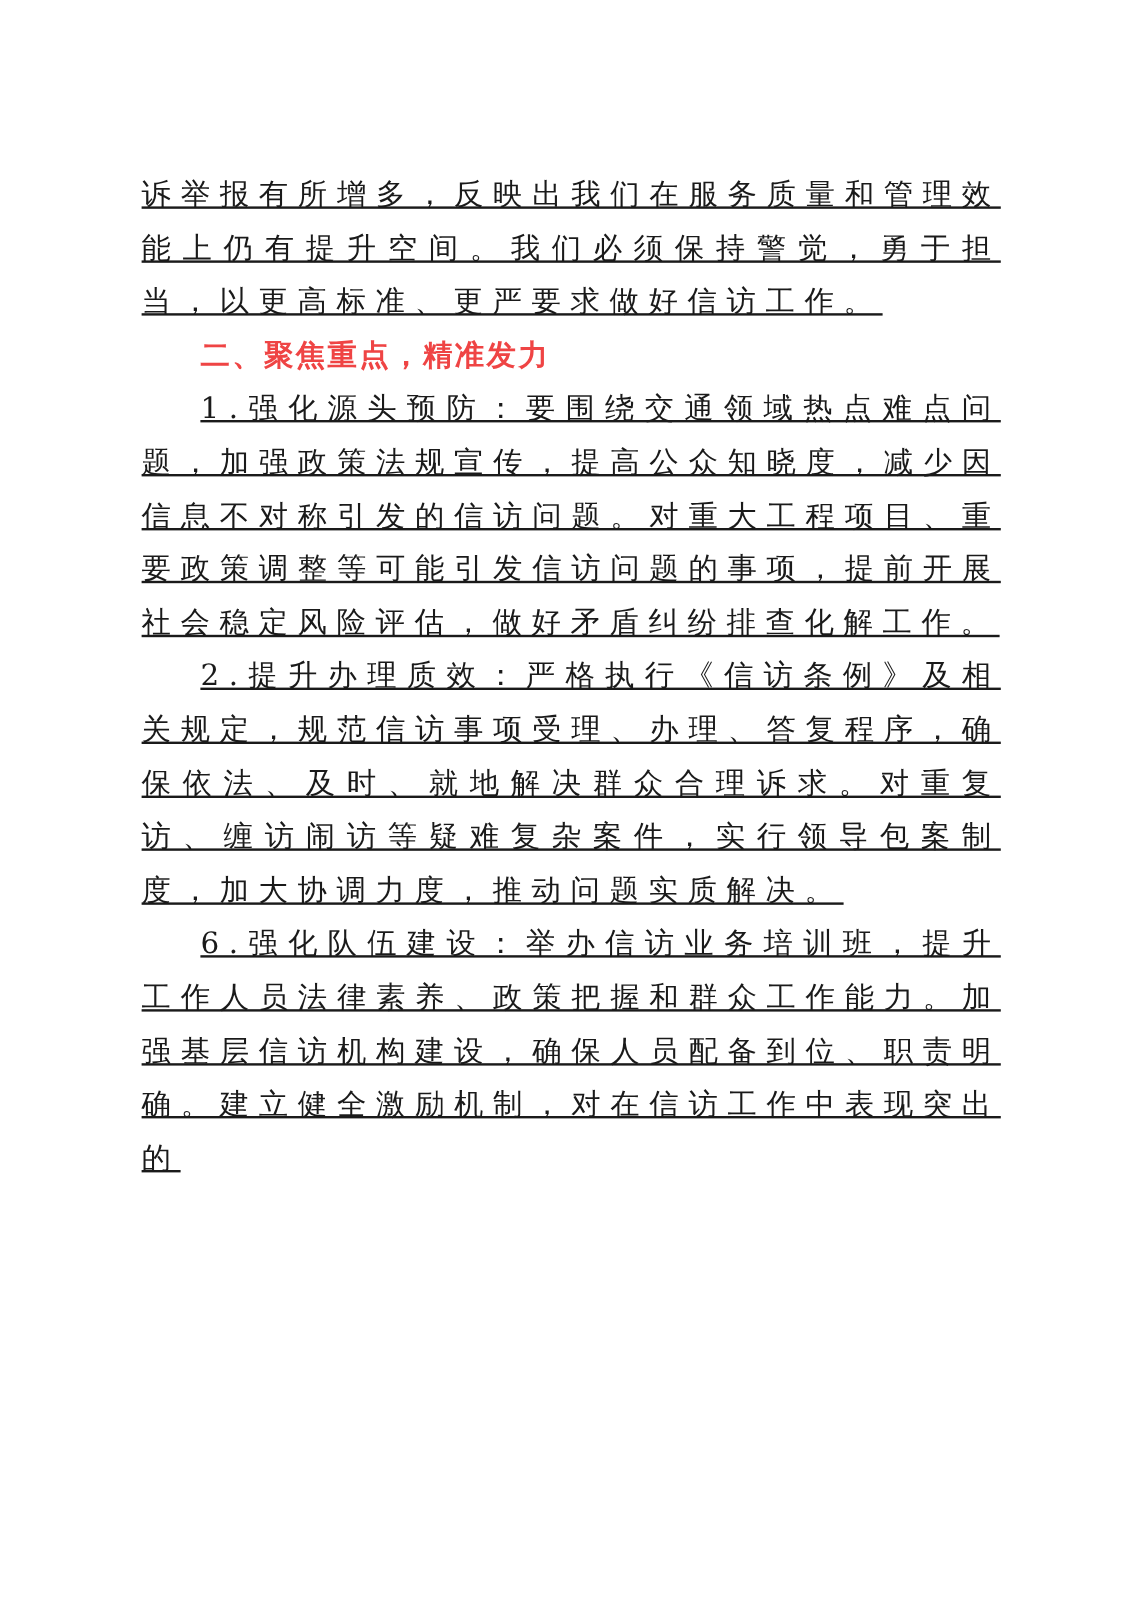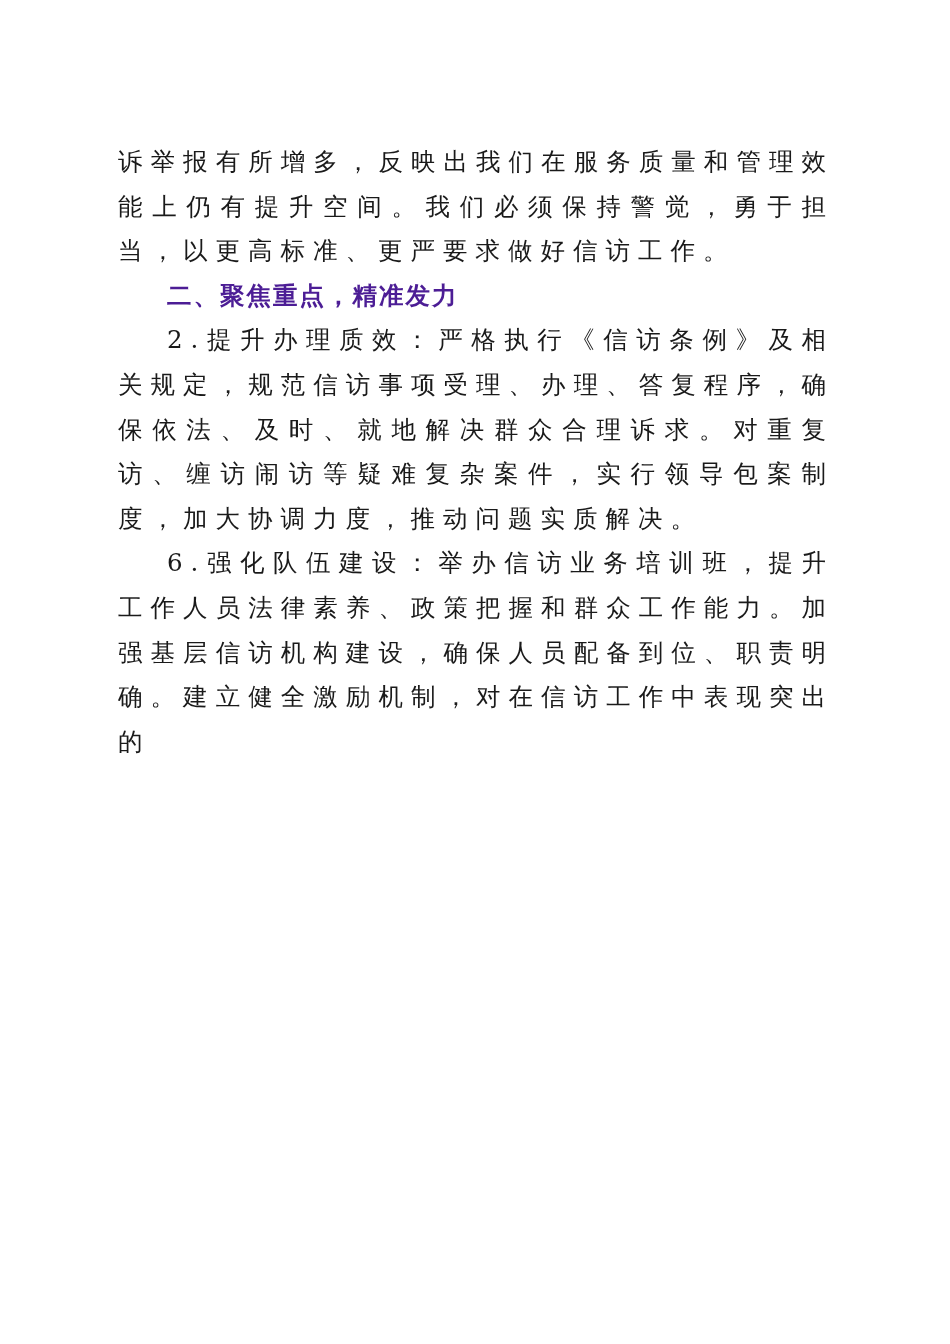--- a/index.html
+++ b/index.html
@@ -21,34 +21,36 @@
       color: #1a1a1a;
       font-family: "DejaVu Serif", "Liberation Serif", serif;
       font-size: 24.5px;
       line-height: 44.6px;
       letter-spacing: 8px;
     }
     .para {
       margin: 0;
       text-align: justify;
       text-align-last: left;
+      text-decoration: underline;
     }
     .indent {
       text-indent: 2em;
     }
     .heading {
       margin: 0;
       text-indent: 2em;
       font-family: "DejaVu Sans", "Liberation Sans", sans-serif;
       font-weight: bold;
       letter-spacing: 2px;
-      color: #4c1d95;
+      color: #ef4444;
     }
   </style>
 </head>
 <body>
 
 <div class="page">
   <p class="para">诉举报有所增多，反映出我们在服务质量和管理效能上仍有提升空间。我们必须保持警觉，勇于担当，以更高标准、更严要求做好信访工作。</p>
   <p class="heading">二、聚焦重点，精准发力</p>
+  <p class="para indent">1.强化源头预防：要围绕交通领域热点难点问题，加强政策法规宣传，提高公众知晓度，减少因信息不对称引发的信访问题。对重大工程项目、重要政策调整等可能引发信访问题的事项，提前开展社会稳定风险评估，做好矛盾纠纷排查化解工作。</p>
   <p class="para indent">2.提升办理质效：严格执行《信访条例》及相关规定，规范信访事项受理、办理、答复程序，确保依法、及时、就地解决群众合理诉求。对重复访、缠访闹访等疑难复杂案件，实行领导包案制度，加大协调力度，推动问题实质解决。</p>
   <p class="para indent">6.强化队伍建设：举办信访业务培训班，提升工作人员法律素养、政策把握和群众工作能力。加强基层信访机构建设，确保人员配备到位、职责明确。建立健全激励机制，对在信访工作中表现突出的</p>
 </div>
 
 </body></html>

